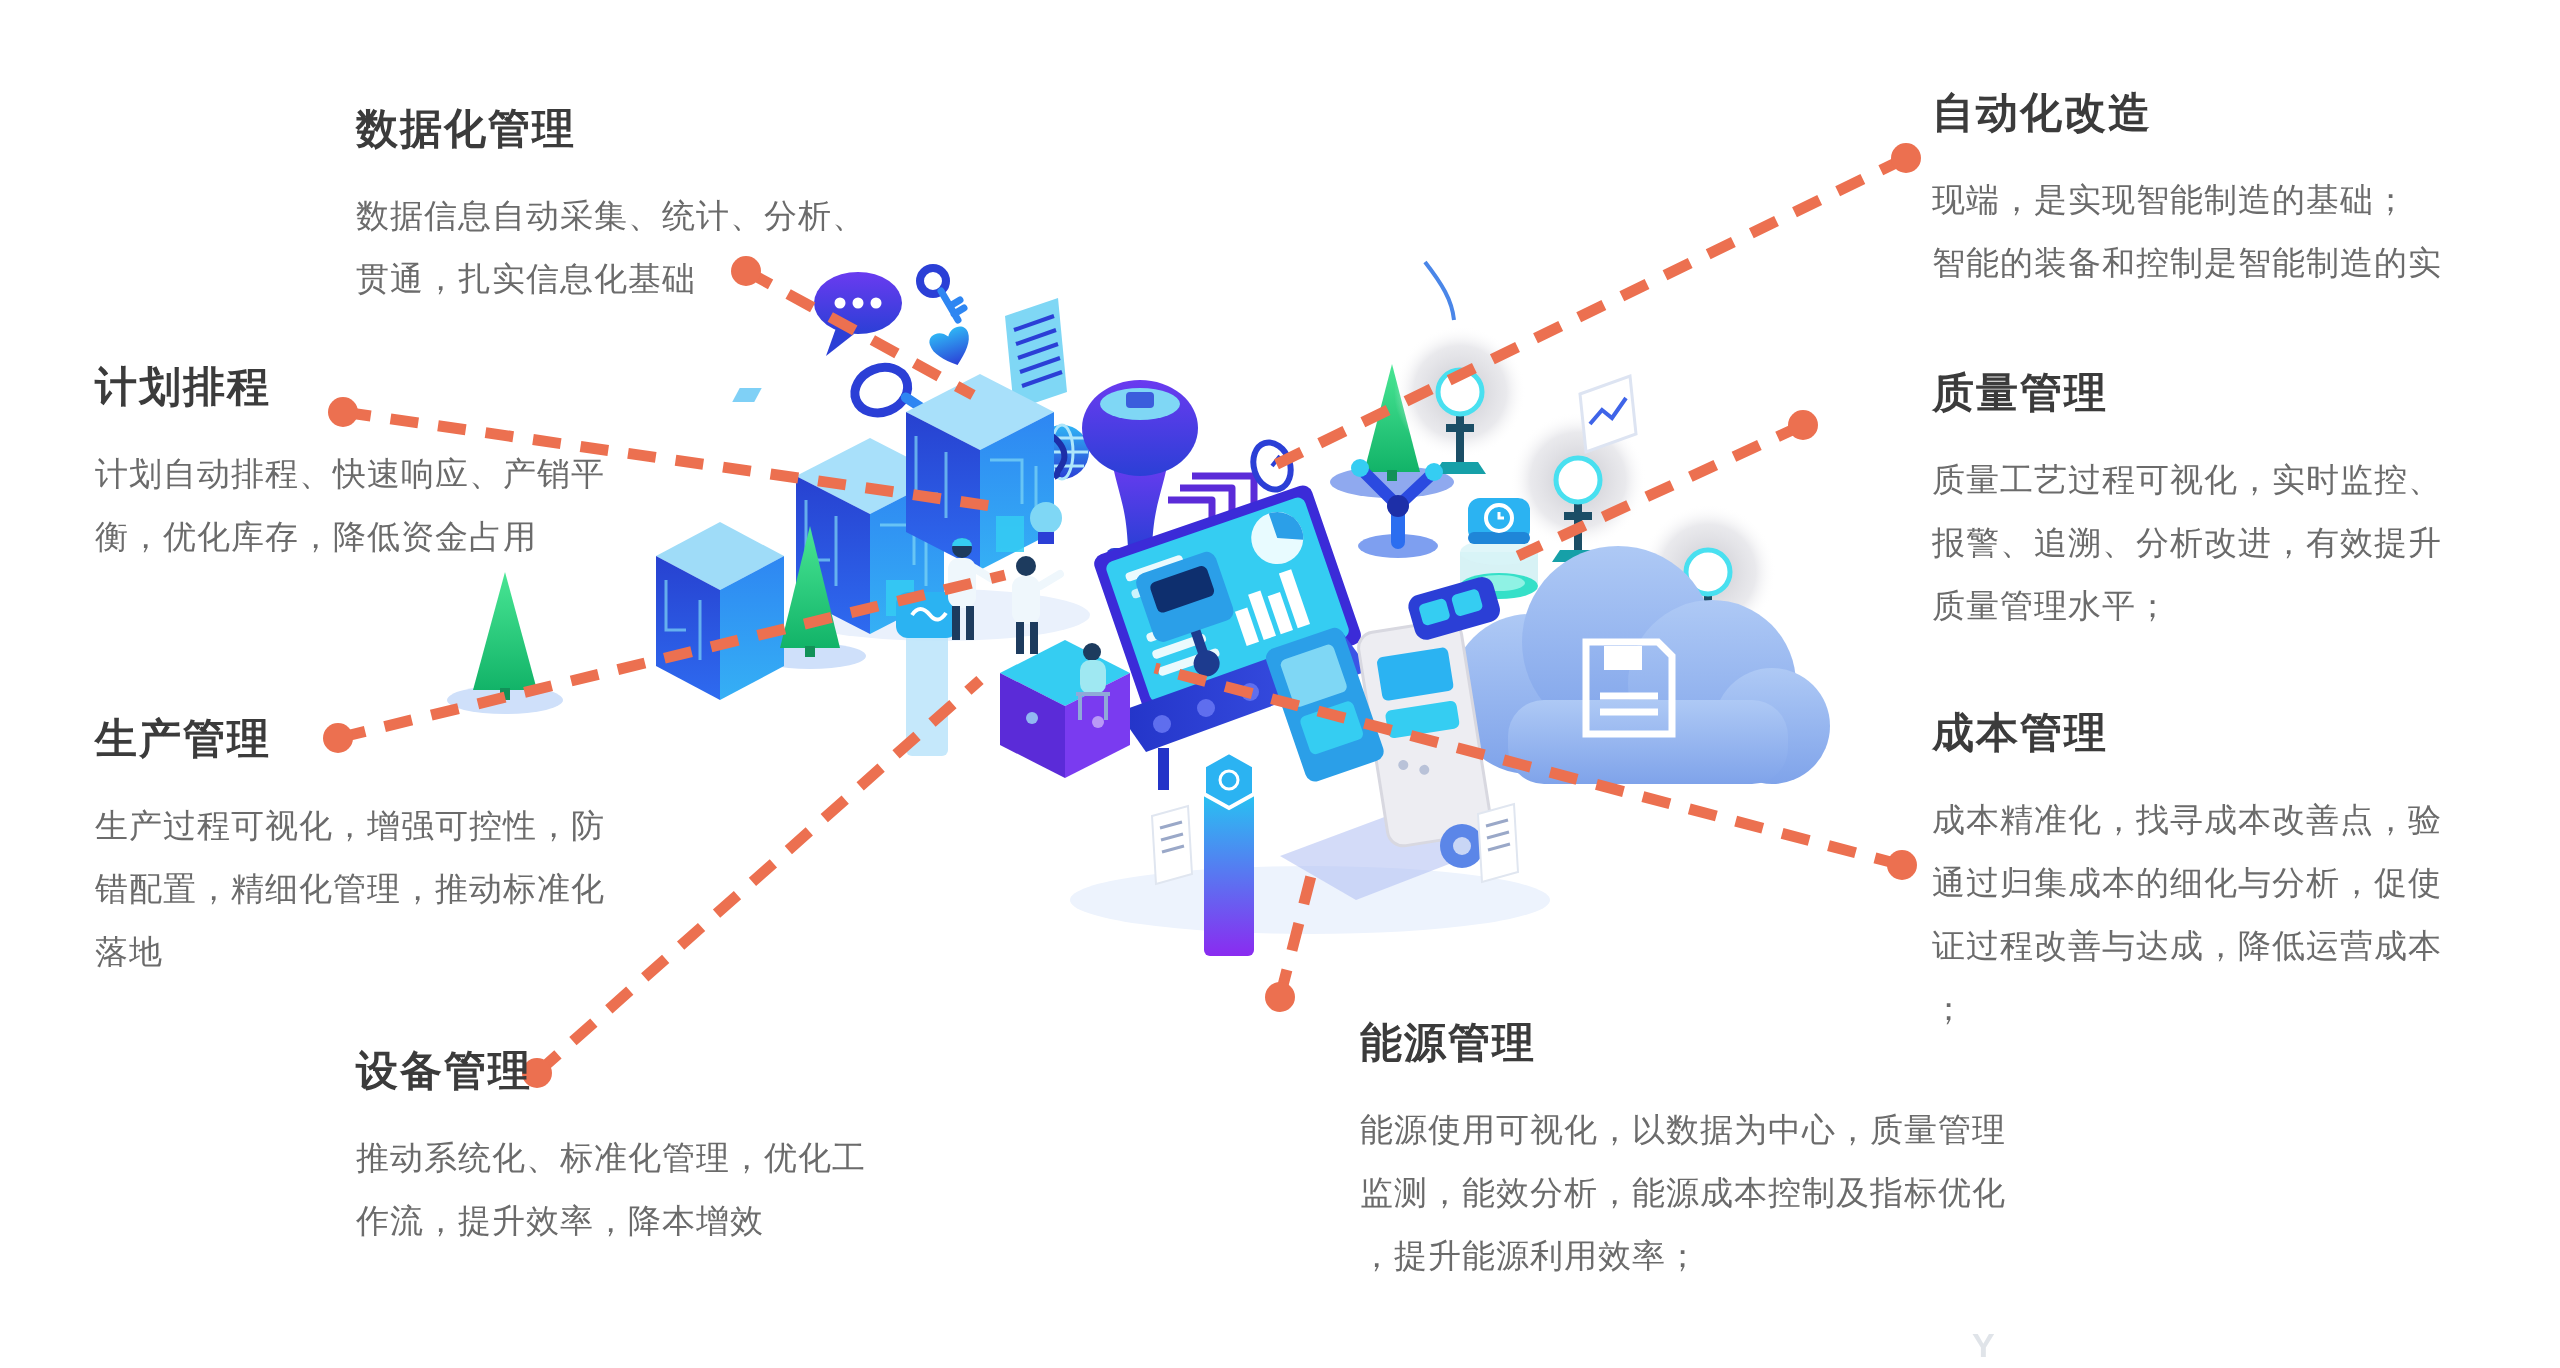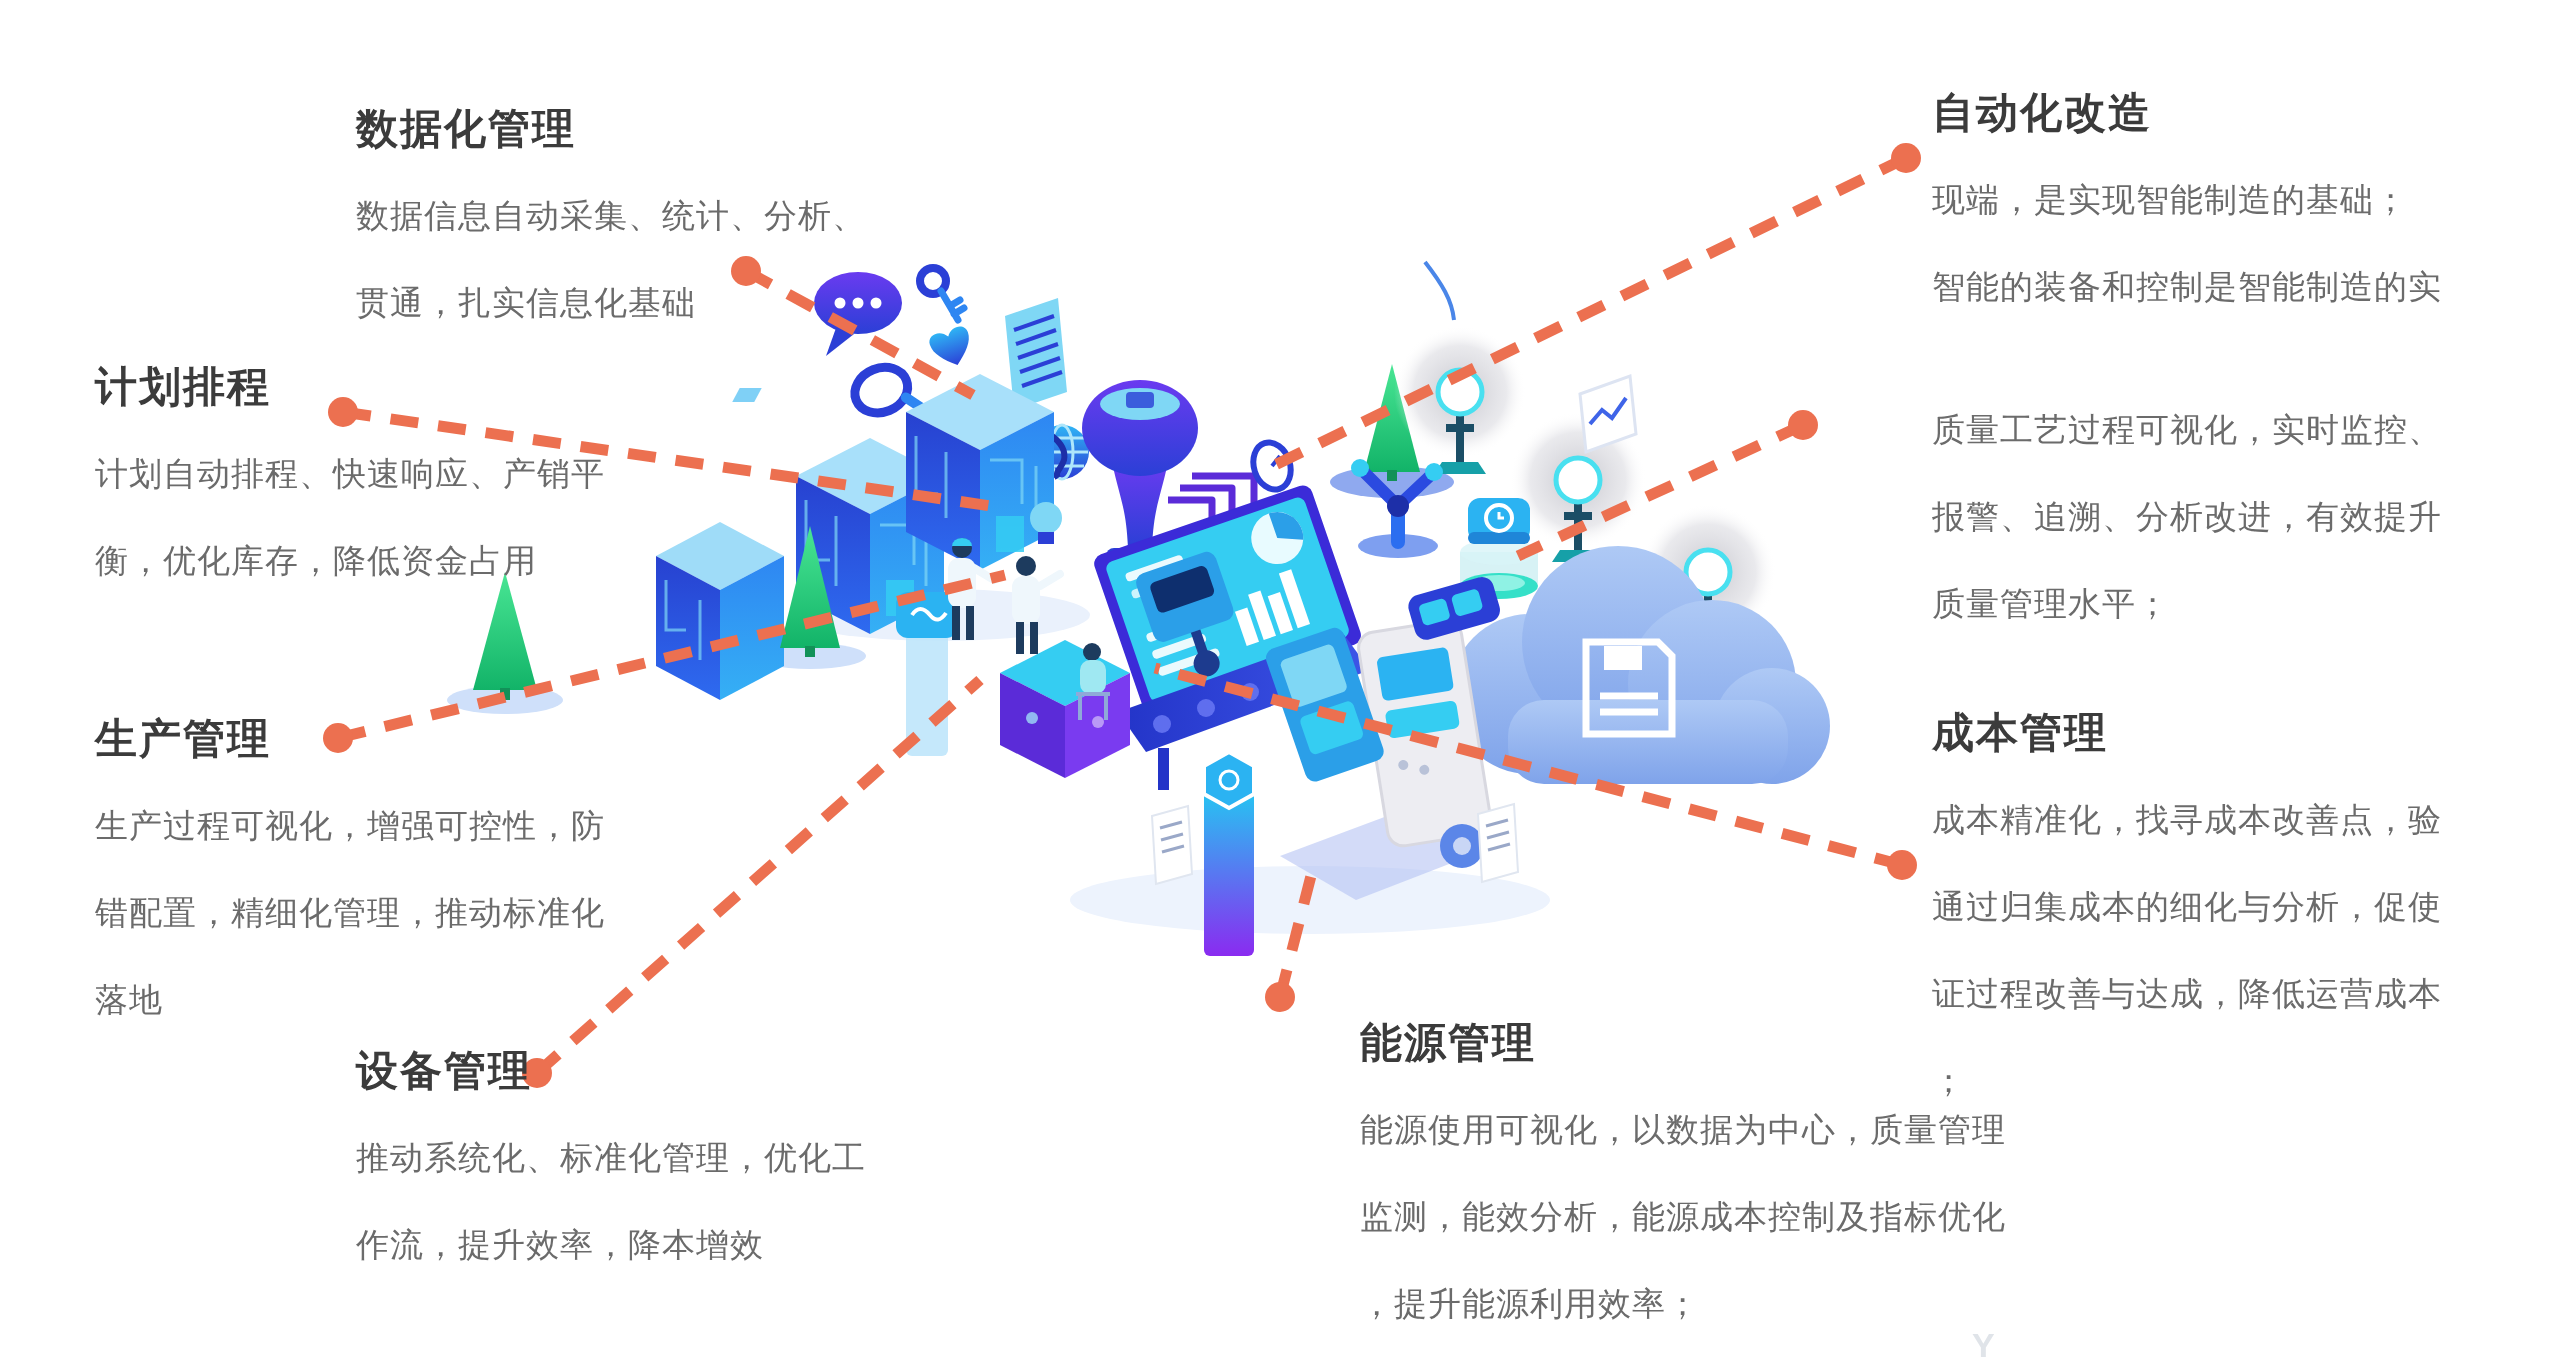--- a/index.html
+++ b/index.html
@@ -6,21 +6,21 @@
   #canvas{
     position:relative;width:2560px;height:1368px;background:#ffffff;overflow:hidden;
     font-family:"Liberation Sans","DejaVu Sans",sans-serif;
   }
   #scene{position:absolute;left:0;top:0;width:2560px;height:1368px;}
   .callout{position:absolute;}
   .callout h2{
     margin:0;font-size:42px;font-weight:bold;color:#3B3B3B;letter-spacing:2px;line-height:50px;
   }
   .callout .body{margin-top:30px;font-size:33px;color:#6B6B6B;}
-  .callout .bl{line-height:63px;white-space:nowrap;letter-spacing:1px;margin-top:24px;}
+  .callout .bl{line-height:63px;white-space:nowrap;letter-spacing:1px;}
   #c-data{left:356px;top:104px;}
   #c-plan{left:95px;top:362px;}
   #c-production{left:95px;top:714px;}
   #c-equipment{left:356px;top:1046px;}
   #c-automation{left:1932px;top:88px;}
   #c-quality{left:1932px;top:368px;}
   #c-cost{left:1932px;top:708px;}
   #c-energy{left:1360px;top:1018px;}
   #watermark{
     position:absolute;left:1972px;top:1326px;font-size:34px;color:#E0E4E9;font-weight:bold;
@@ -420,20 +420,21 @@
 
   <div class="callout" id="c-automation">
     <h2>自动化改造</h2>
     <div class="body">
       <div class="bl">现端，是实现智能制造的基础；</div>
       <div class="bl">智能的装备和控制是智能制造的实</div>
     </div>
   </div>
 
   <div class="callout" id="c-quality">
+    <h2>质量管理</h2>
     <div class="body">
       <div class="bl">质量工艺过程可视化，实时监控、</div>
       <div class="bl">报警、追溯、分析改进，有效提升</div>
       <div class="bl">质量管理水平；</div>
     </div>
   </div>
 
   <div class="callout" id="c-cost">
     <h2>成本管理</h2>
     <div class="body">

